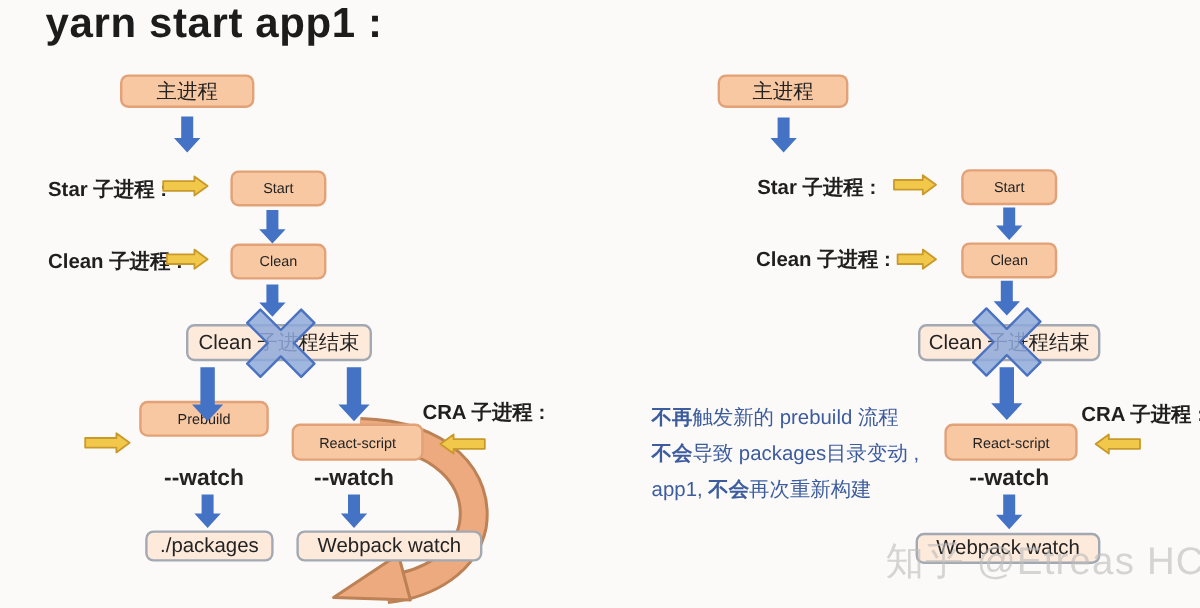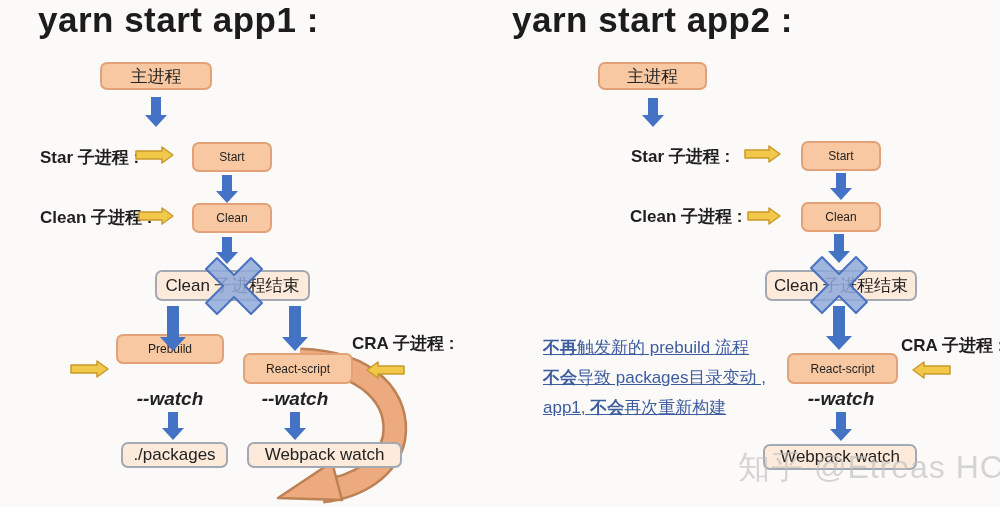--- a/index.html
+++ b/index.html
@@ -13,23 +13,23 @@
   html,body{margin:0;padding:0;}
   body{font-family:"Liberation Sans","DejaVu Sans",sans-serif;background:#ffffff;}
   .stage{position:relative;width:1000px;height:507px;background:#fbfaf9;overflow:hidden;}
   .layer{position:absolute;left:0;top:0;width:1000px;height:507px;pointer-events:none;}
   .panel-title{position:absolute;font-size:35px;font-weight:600;color:#1c1c1c;letter-spacing:0.5px;white-space:nowrap;}
   .box{position:absolute;display:flex;align-items:center;justify-content:center;border-radius:7px;
        font-weight:400;color:var(--text-dark);white-space:nowrap;box-sizing:border-box;}
   .box.peach{background:var(--box-peach);border:2px solid var(--box-peach-border);font-size:12px;}
   .box.light{background:var(--box-light);border:2px solid var(--box-light-border);font-size:17px;}
   .flow-label{position:absolute;font-size:17px;font-weight:600;color:#1f1f1f;white-space:nowrap;}
-  .watch{position:absolute;font-size:19px;font-weight:600;color:var(--text-dark);text-align:center;font-style:italic;}
+  .watch{position:absolute;font-size:19px;font-weight:600;color:var(--text-dark);text-align:center;}
   .note{position:absolute;left:543px;top:333px;width:230px;font-size:17px;line-height:30px;
-        color:var(--note-blue);font-weight:500;white-space:nowrap;text-decoration:underline;}
+        color:var(--note-blue);font-weight:500;white-space:nowrap;}
   .note b{font-weight:800;}
   .watermark{position:absolute;left:738px;top:446px;font-size:32px;color:var(--watermark-gray);
              opacity:0.62;letter-spacing:1px;white-space:nowrap;font-weight:500;}
   .blue-arrow{fill:var(--accent-blue);}
   .yellow-arrow{fill:var(--arrow-yellow);stroke:var(--arrow-yellow-border);stroke-width:1.5;stroke-linejoin:round;}
   .cross-x{fill:var(--cross-blue);fill-opacity:0.85;stroke:var(--cross-blue-border);stroke-width:2;stroke-linejoin:round;}
   .curve-outline{fill:none;stroke:var(--curve-orange-border);stroke-width:25;}
   .curve-fill{fill:none;stroke:var(--curve-orange);stroke-width:20;}
   .curve-head{fill:var(--curve-orange);stroke:var(--curve-orange-border);stroke-width:2.5;stroke-linejoin:round;}
 </style>
@@ -62,21 +62,20 @@
 
   <div class="box peach" style="left:116px;top:334px;width:108px;height:30px">Prebuild</div>
   <div class="box peach" style="left:243px;top:353px;width:110px;height:31px">React-script</div>
 
   <div class="watch" style="left:120px;top:388px;width:100px">--watch</div>
   <div class="watch" style="left:243px;top:388px;width:104px">--watch</div>
 
   <div class="box light" style="left:121px;top:442px;width:107px;height:26px">./packages</div>
   <div class="box light" style="left:247px;top:442px;width:155px;height:26px">Webpack watch</div>
 
-  <div class="panel-title" style="left:512px;top:0px">yarn start app2 :</div>
 
   <div class="box peach" style="left:598px;top:62px;width:109px;height:28px;font-size:17px">主进程</div>
 
   <div class="flow-label" style="left:631px;top:145px">Star 子进程 :</div>
   <div class="box peach" style="left:801px;top:141px;width:80px;height:30px">Start</div>
 
   <div class="flow-label" style="left:630px;top:205px">Clean 子进程 :</div>
   <div class="box peach" style="left:801px;top:202px;width:80px;height:30px">Clean</div>
 
   <div class="box light" style="left:765px;top:270px;width:152px;height:31px">Clean 子进程结束</div>

